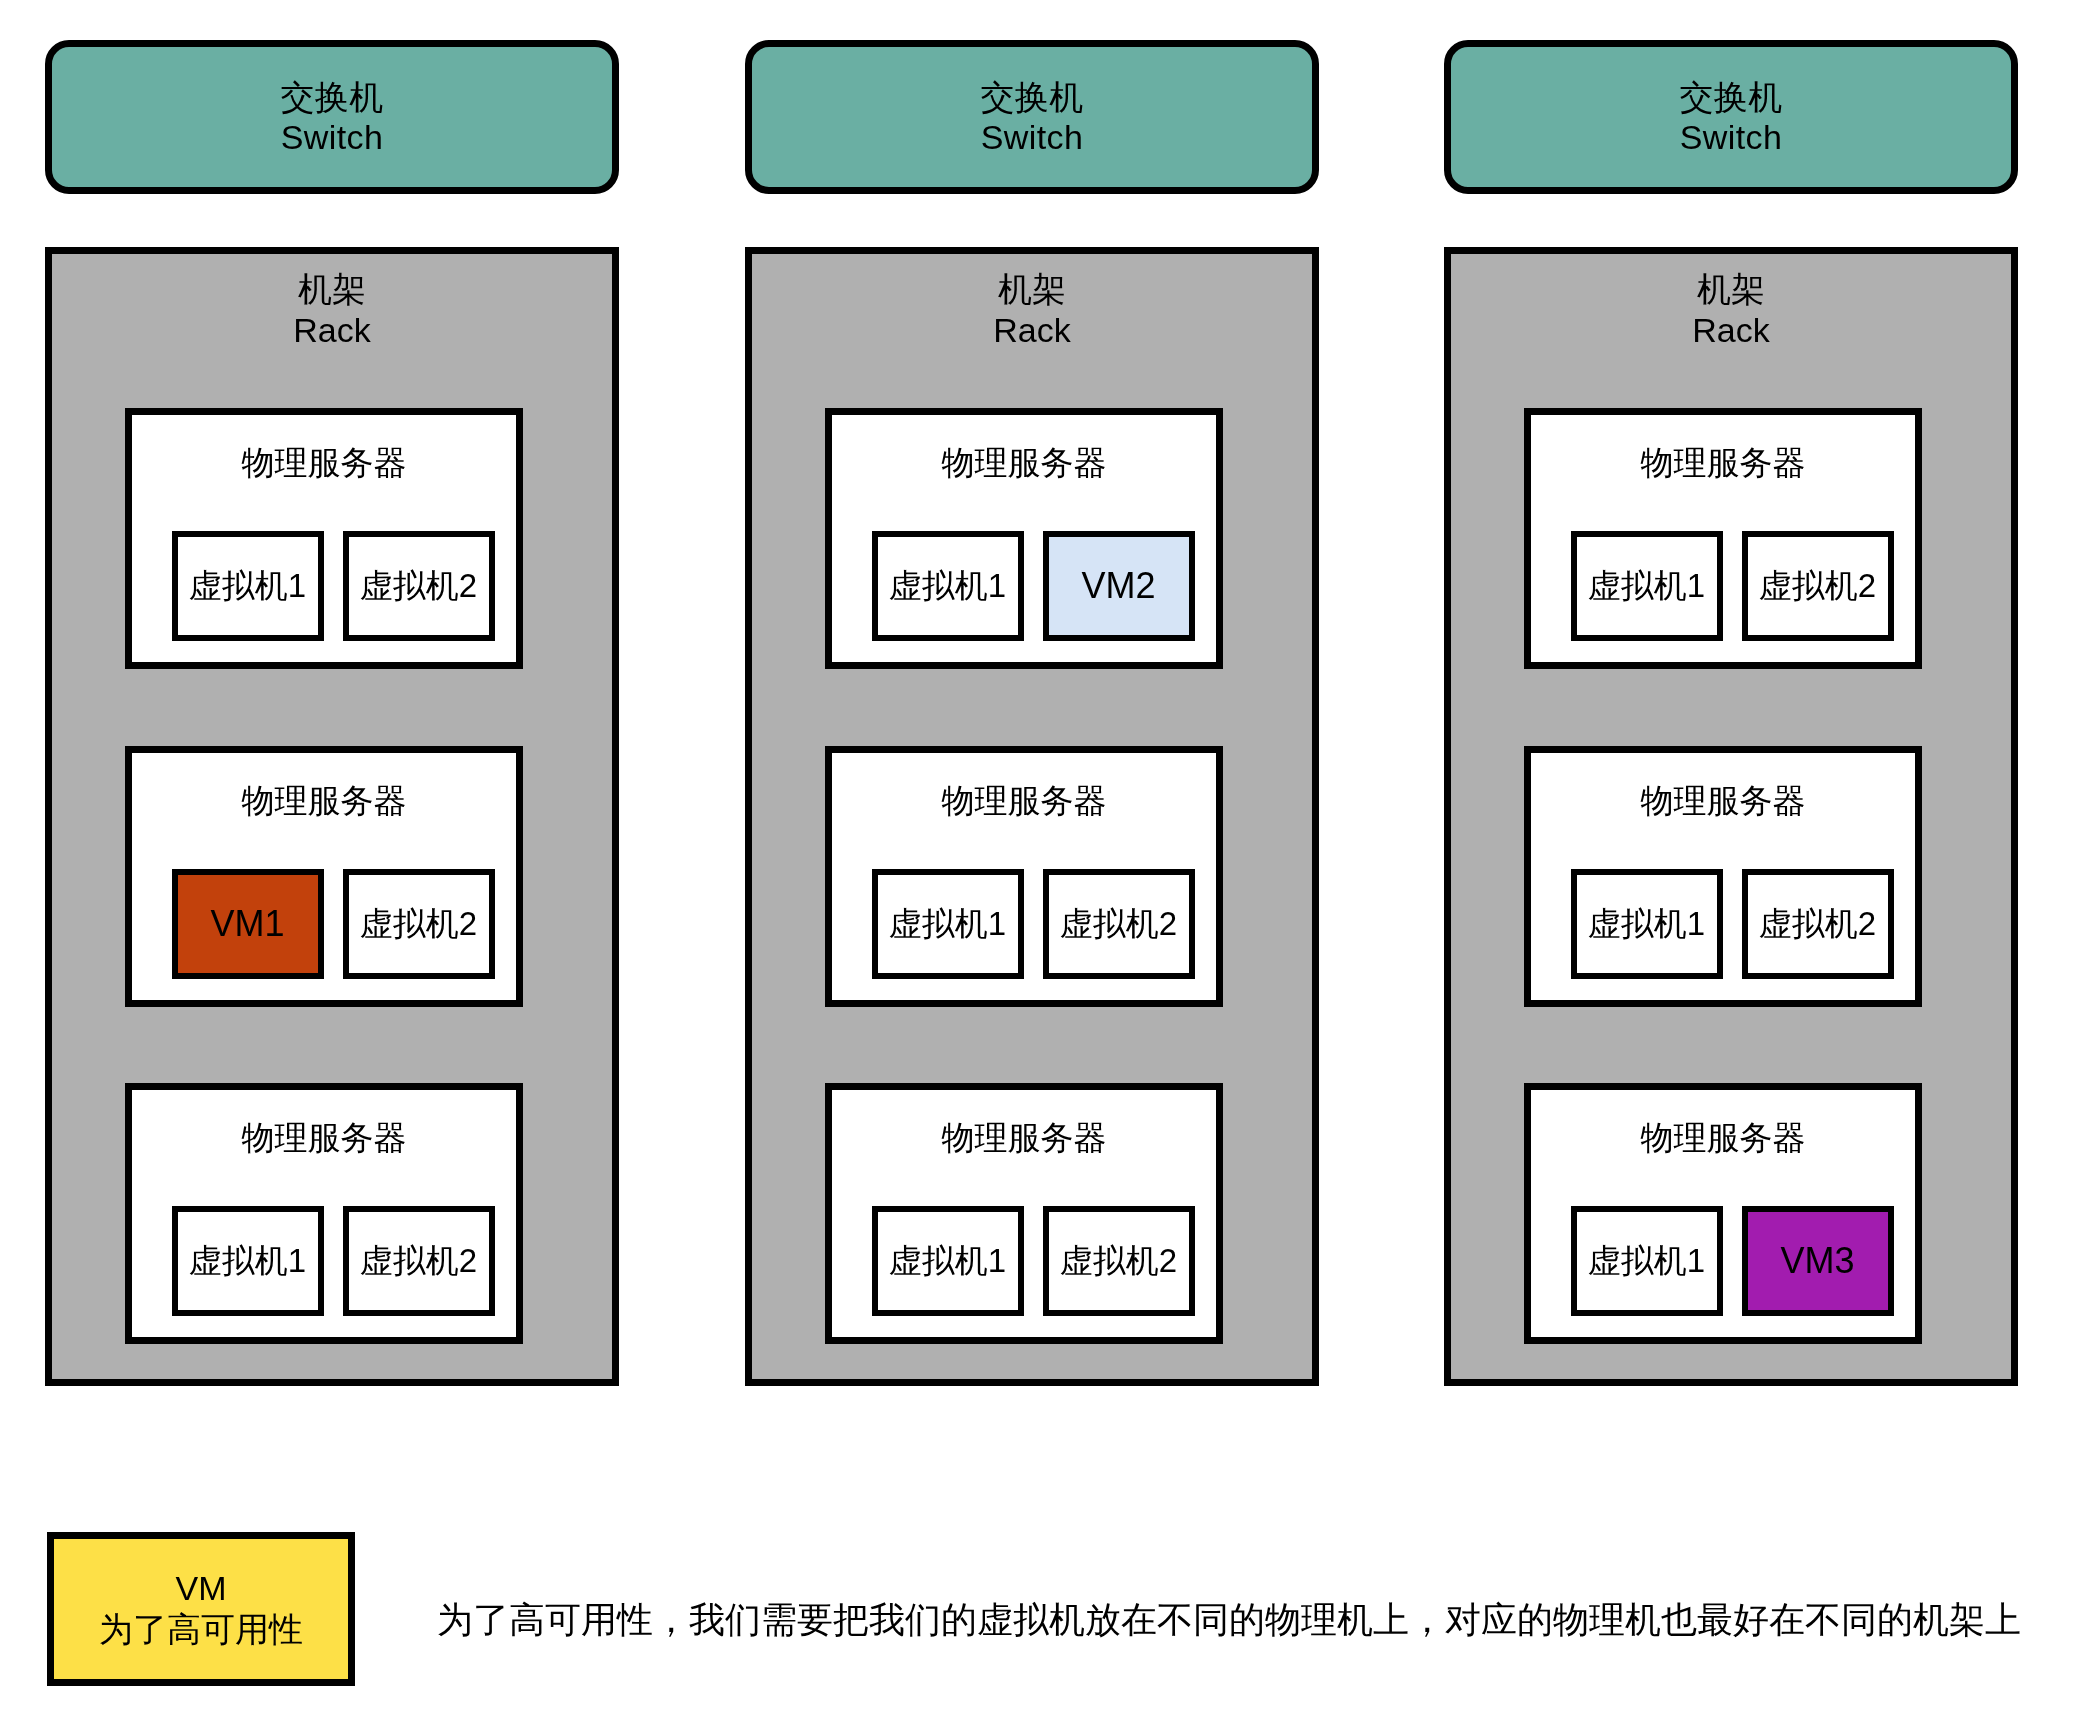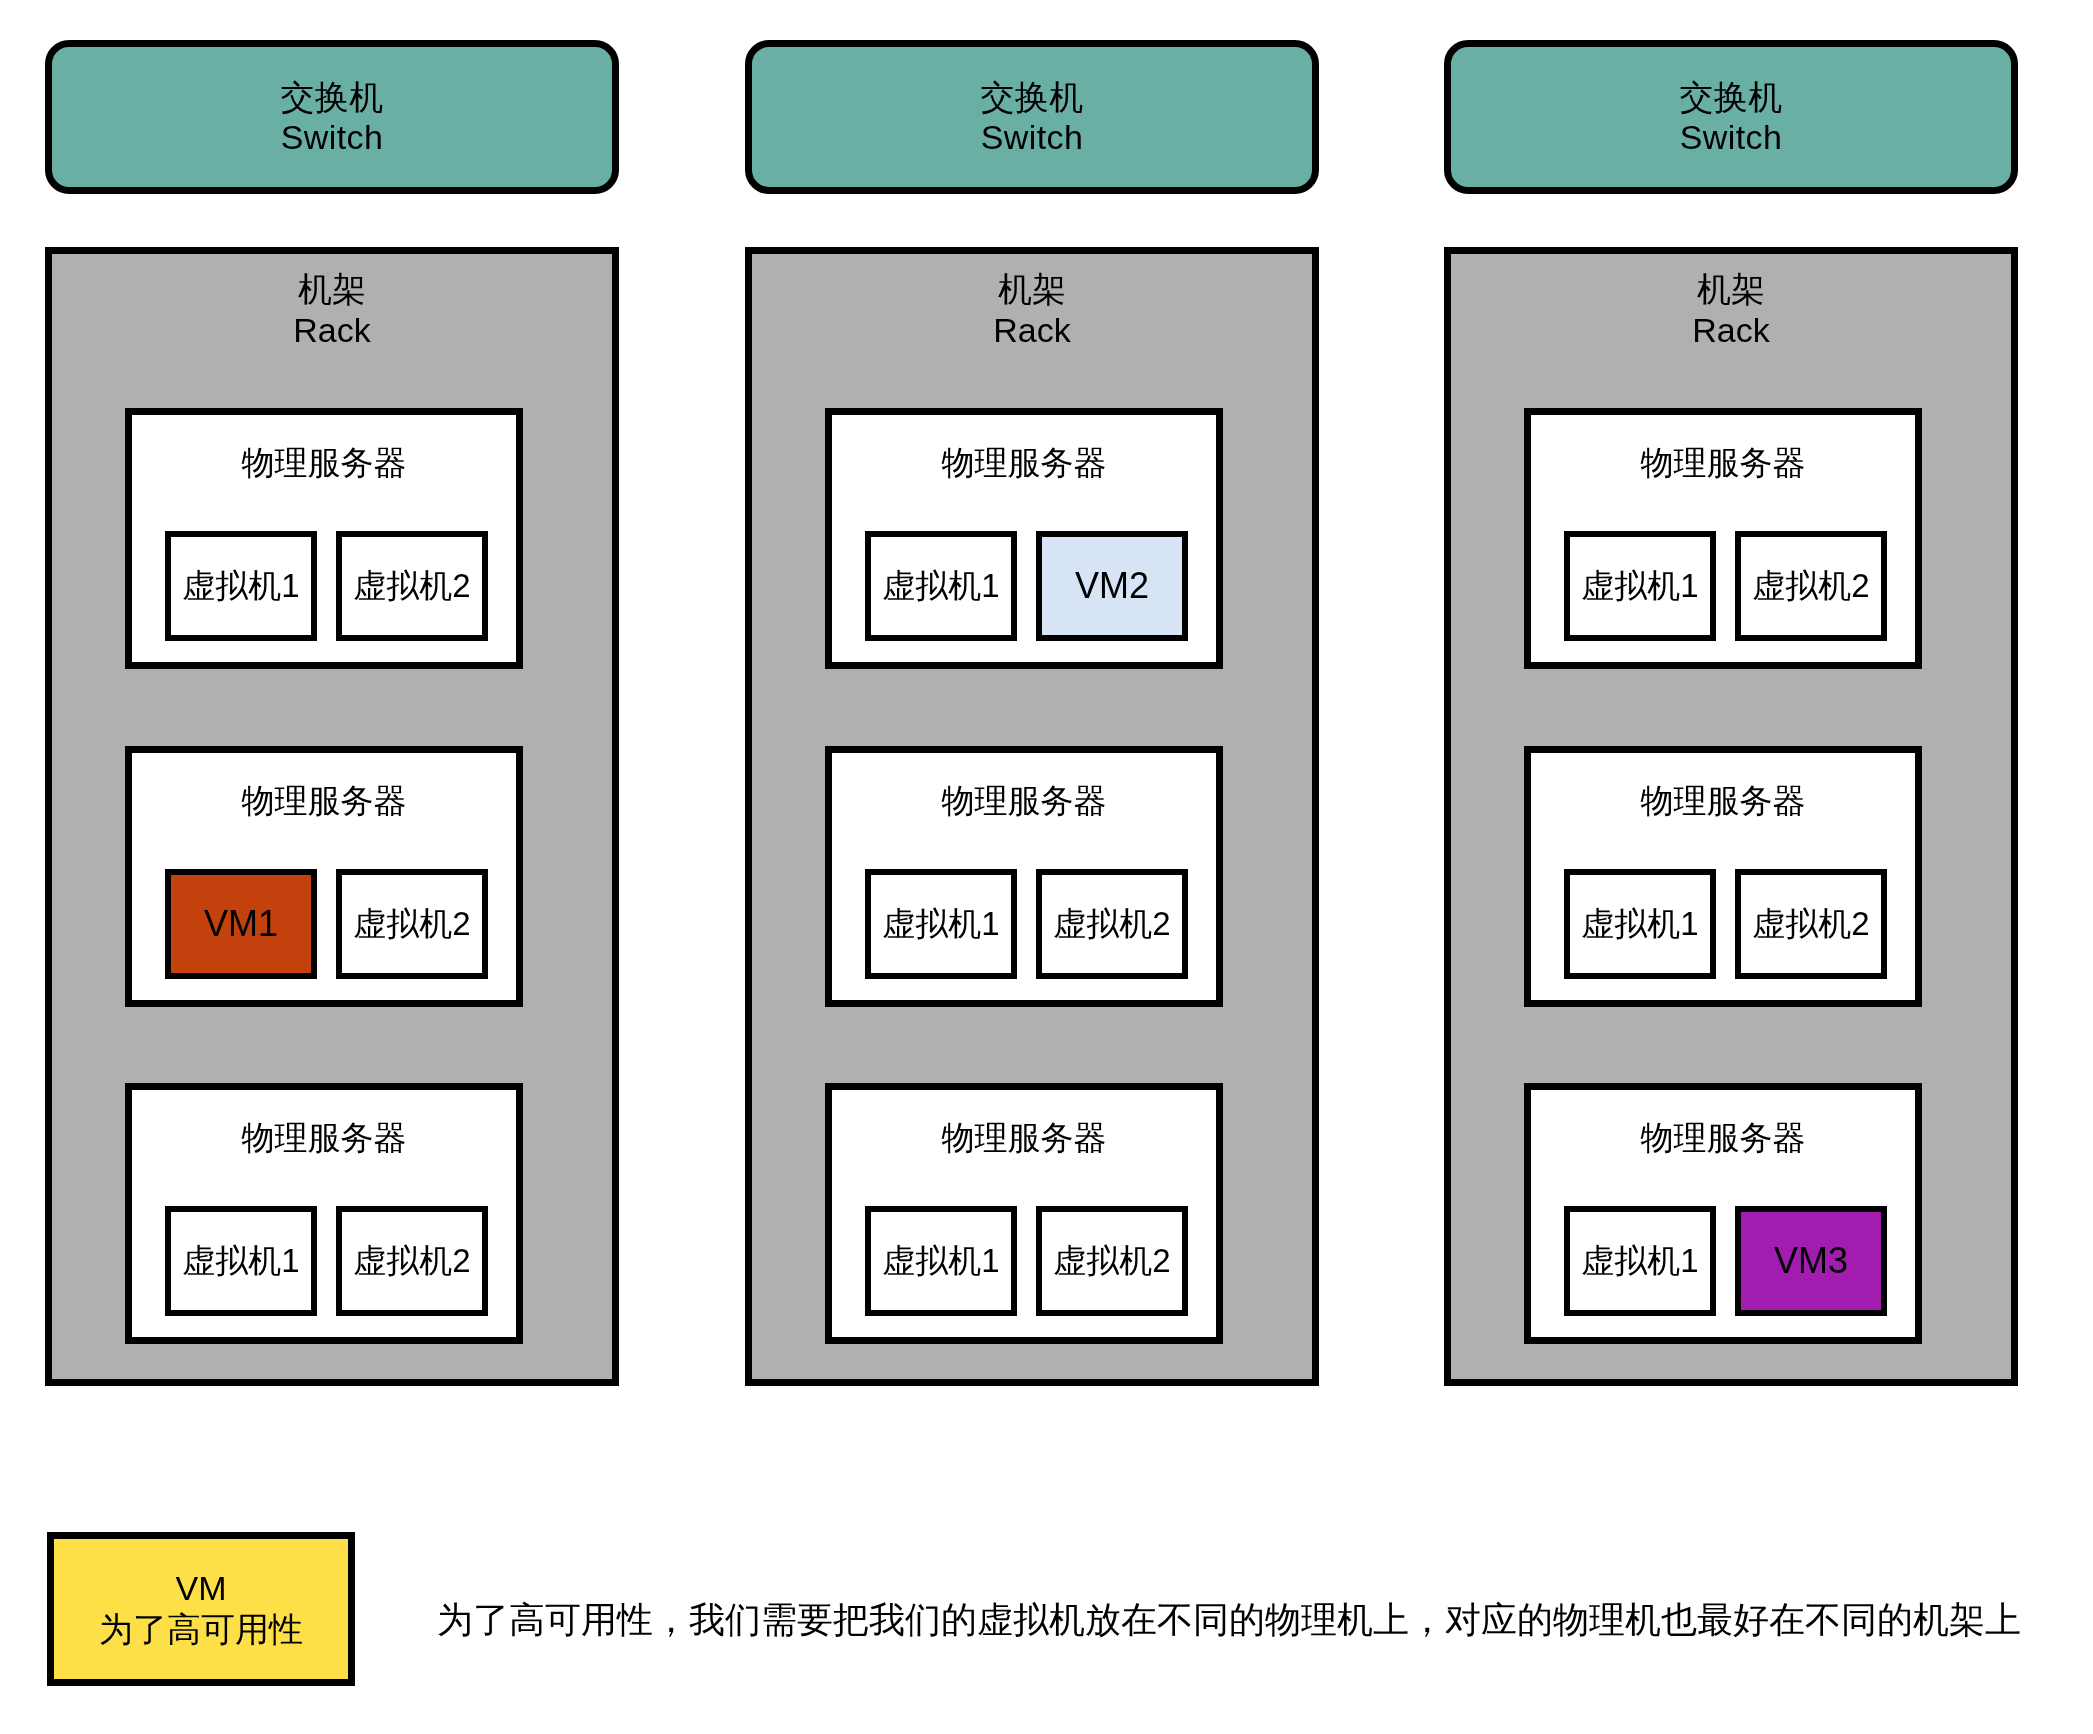--- a/index.html
+++ b/index.html
@@ -103,20 +103,21 @@
 
   
   .vm-row {
     position: absolute;
     left: 33px;
     top: 116px;
     width: 336px;
     height: 110px;
     display: flex;
     gap: 19px;
+    justify-content: center;
   }
   .vm-box {
     width: 152px;
     height: 110px;
     box-sizing: border-box;
     border: 6.8px solid #000000;
     background: #ffffff;
     display: flex;
     align-items: center;
     justify-content: center;

